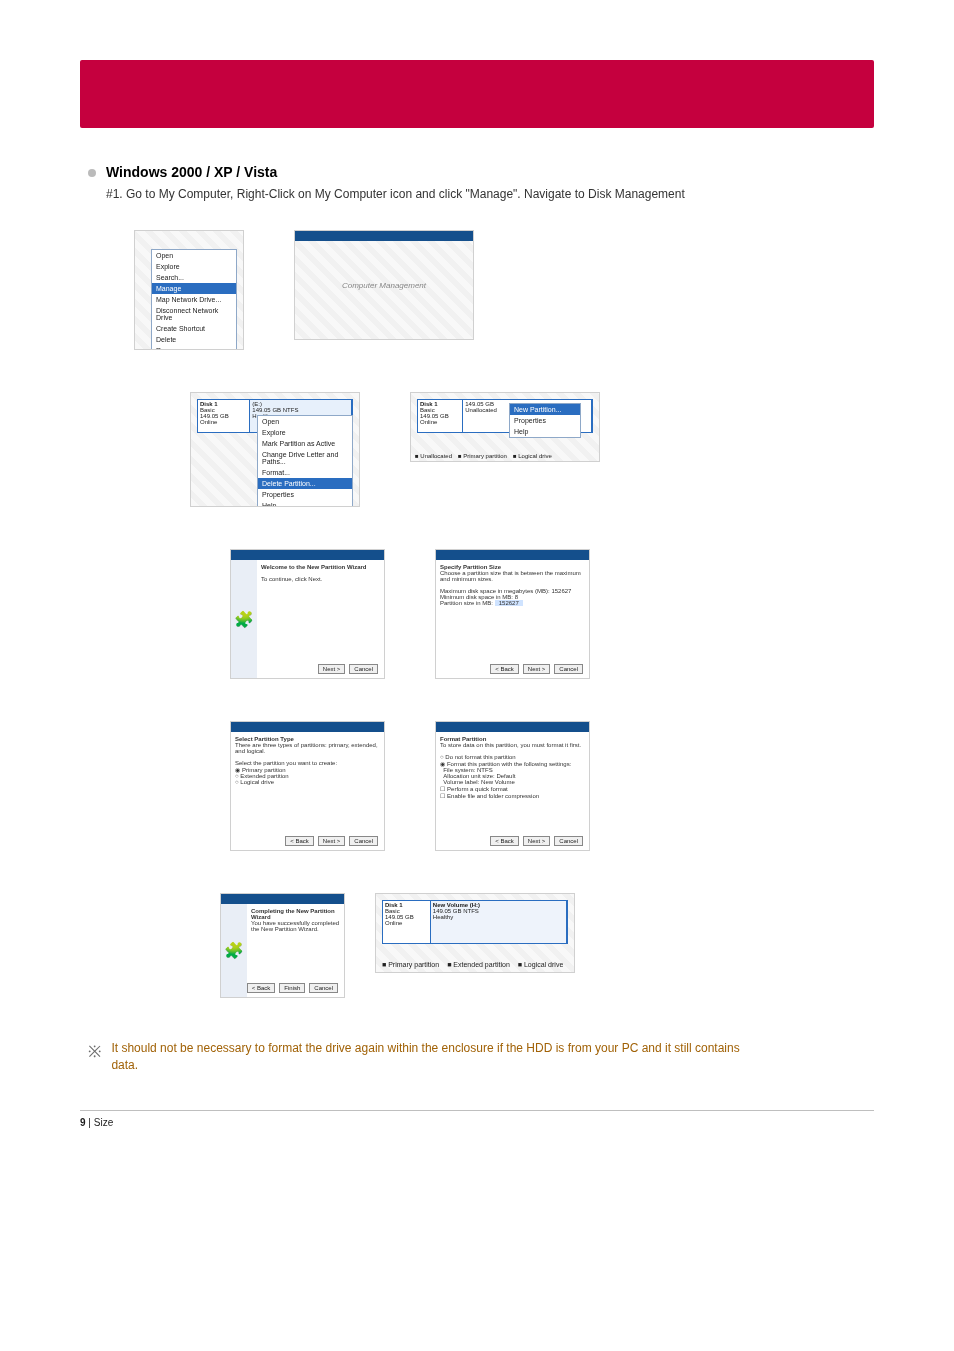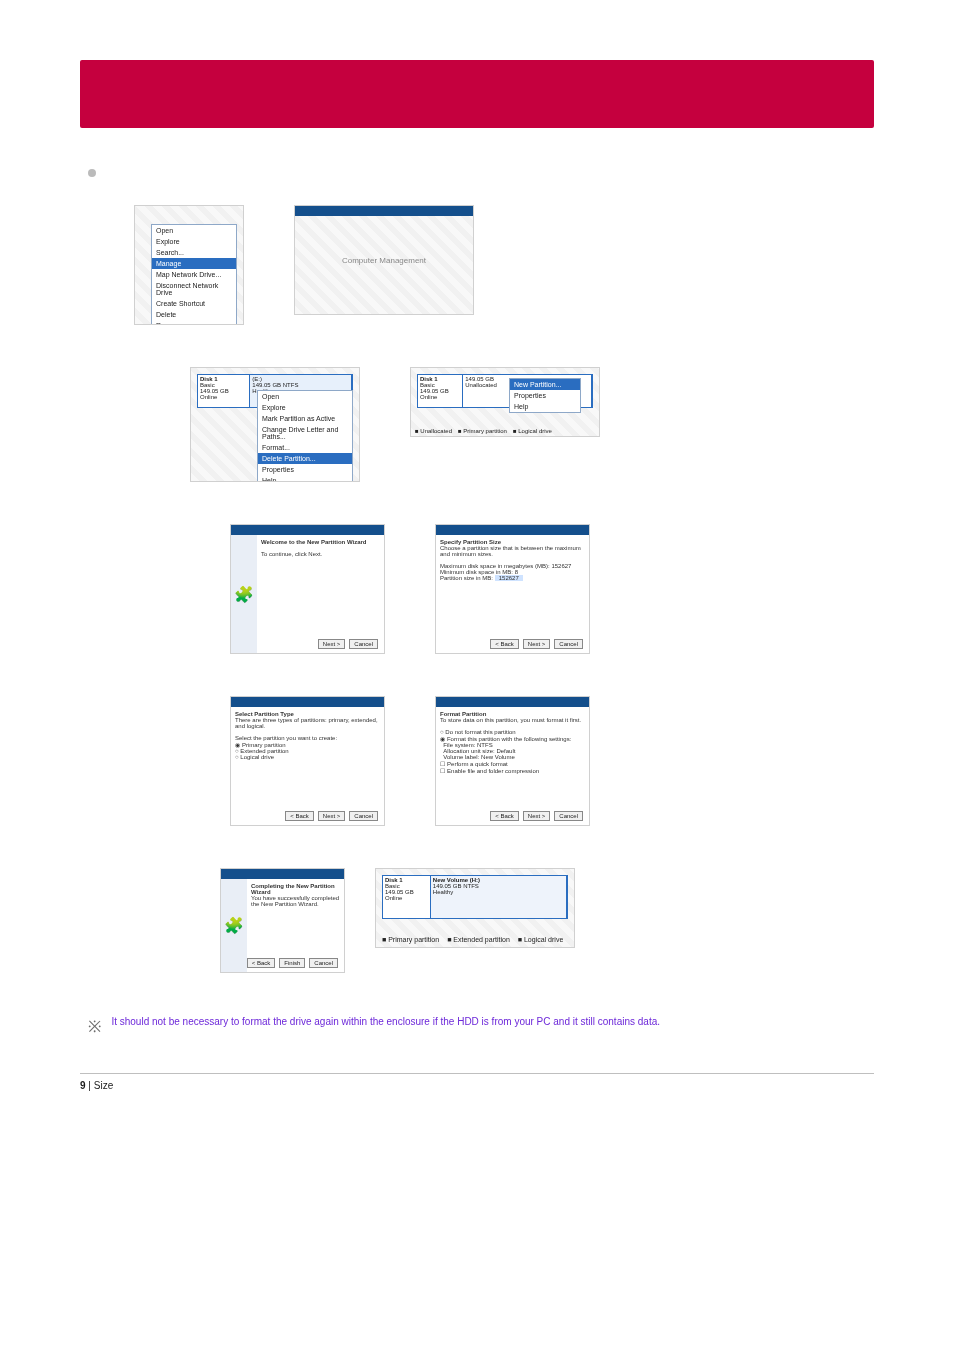--- a/index.html
+++ b/index.html
@@ -41,33 +41,33 @@
   }
   .shot-placeholder .label {
     position: absolute; inset: 0;
     display: flex; align-items: center; justify-content: center;
     font-size: 8px; color: #888; text-align: center; padding: 4px;
     pointer-events: none;
   }
 
   
   .s1a { width: 110px; height: 120px; }
-  .s1b { width: 180px; height: 110px; }
+  .s1b { width: 180px; height: 110px; font-style: italic; }
   .s2a { width: 170px; height: 115px; }
   .s2b { width: 190px; height: 70px;  }
   .s3a { width: 155px; height: 130px; }
   .s3b { width: 155px; height: 130px; }
   .s4a { width: 155px; height: 130px; }
   .s4b { width: 155px; height: 130px; }
   .s5a { width: 125px; height: 105px; }
   .s5b { width: 200px; height: 80px;  }
 
   .footnote-row { display: flex; gap: 10px; margin-left: 8px; margin-top: 24px; }
   .star { color: #6c6c6c; }
-  .footnote-text { font-size: 10px; color: #6d28d9; line-height: 1.4; max-width: 640px; }
+  .footnote-text { font-size: 12px; color: #a16207; line-height: 1.4; max-width: 640px; }
 
   .page-footer-line { border-top: 1px solid #bfbfbf; margin-top: 36px; padding-top: 6px; }
   .page-footer { font-size: 10px; color: #1b1b1b; }
 
   
   .win-blue-bar { height: 10px; background: #144f8c; }
   .ctxmenu {
     position: absolute; right: 6px; top: 18px; width: 86px;
     background: #fff; border: 1px solid #8ea8c8; font-size: 7px;
   }
@@ -95,20 +95,22 @@
 <div class="page">
 
   <div class="header">
     <div class="header-left"></div>
     <div class="header-right"></div>
   </div>
 
   <div class="instruction-row">
     <span class="bullet"></span>
     <div>
+      <div class="instruction-text">Windows 2000 / XP / Vista</div>
+      <div class="instruction-sub">#1. Go to My Computer, Right-Click on My Computer icon and click "Manage". Navigate to Disk Management</div>
     </div>
   </div>
 
   <div class="shot-row">
     <div class="shot-placeholder s1a">
       <div class="ctxmenu">
         <div>Open</div>
         <div>Explore</div>
         <div>Search...</div>
         <div class="hl">Manage</div>

